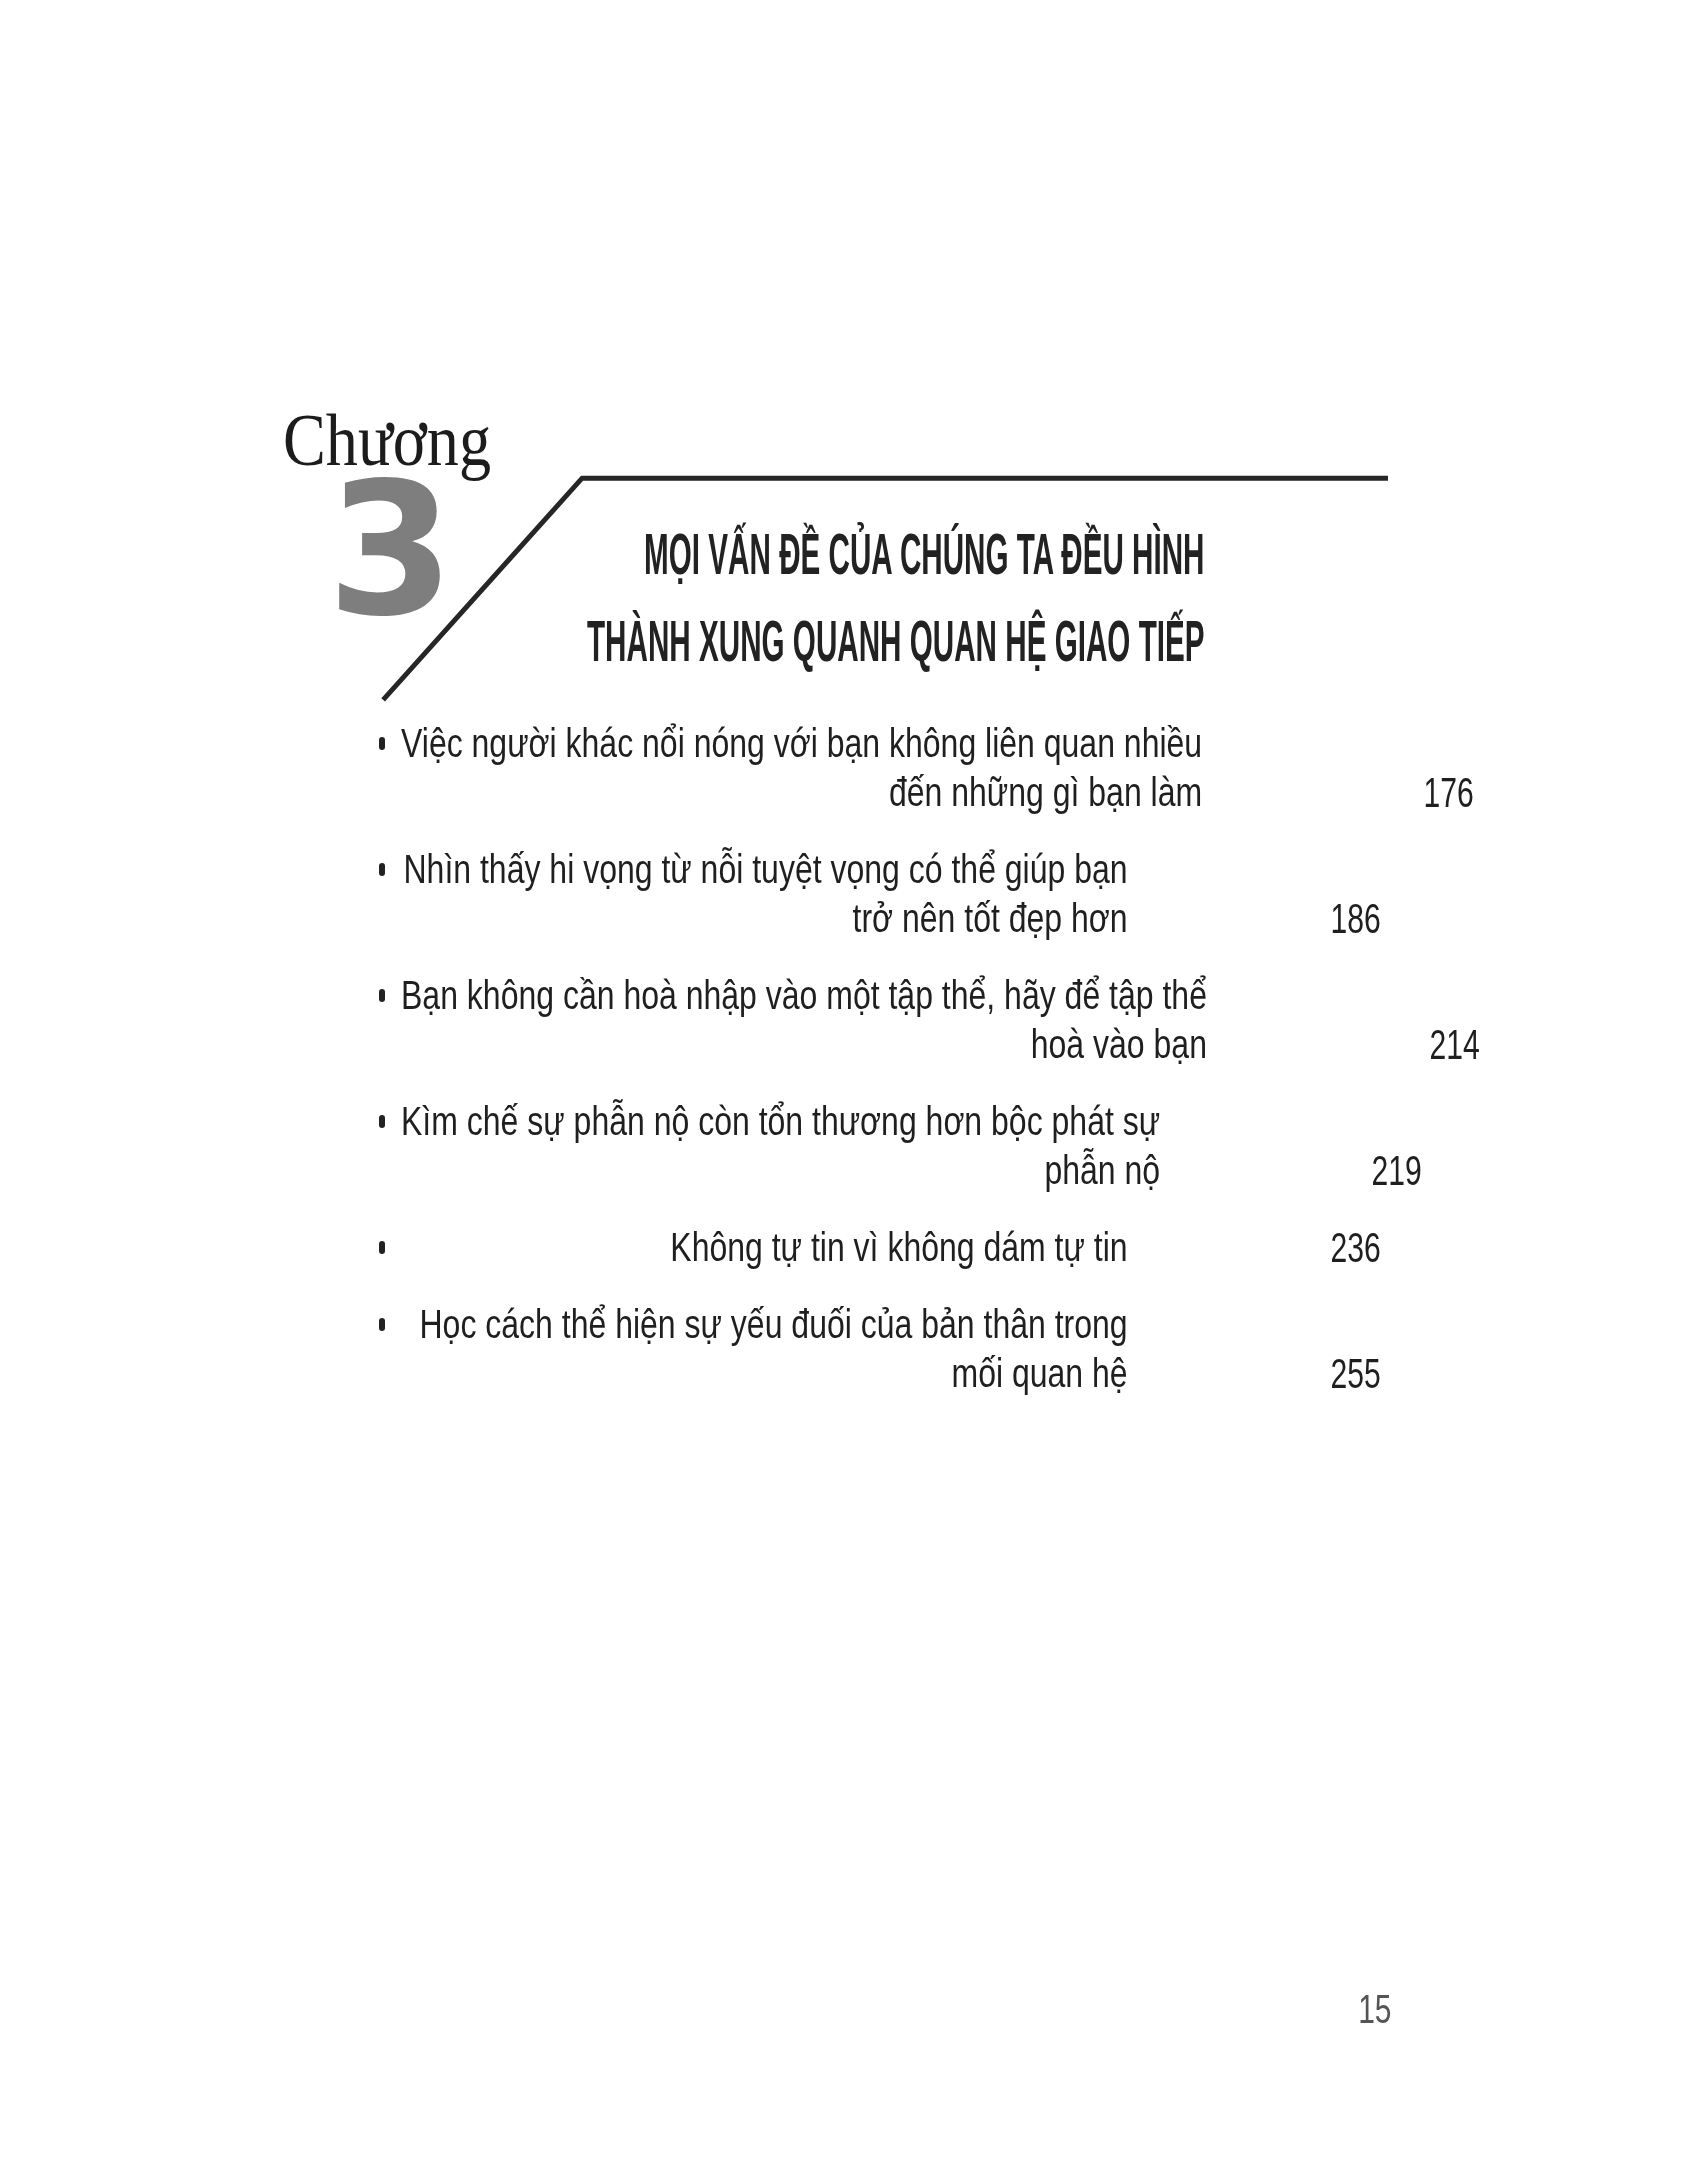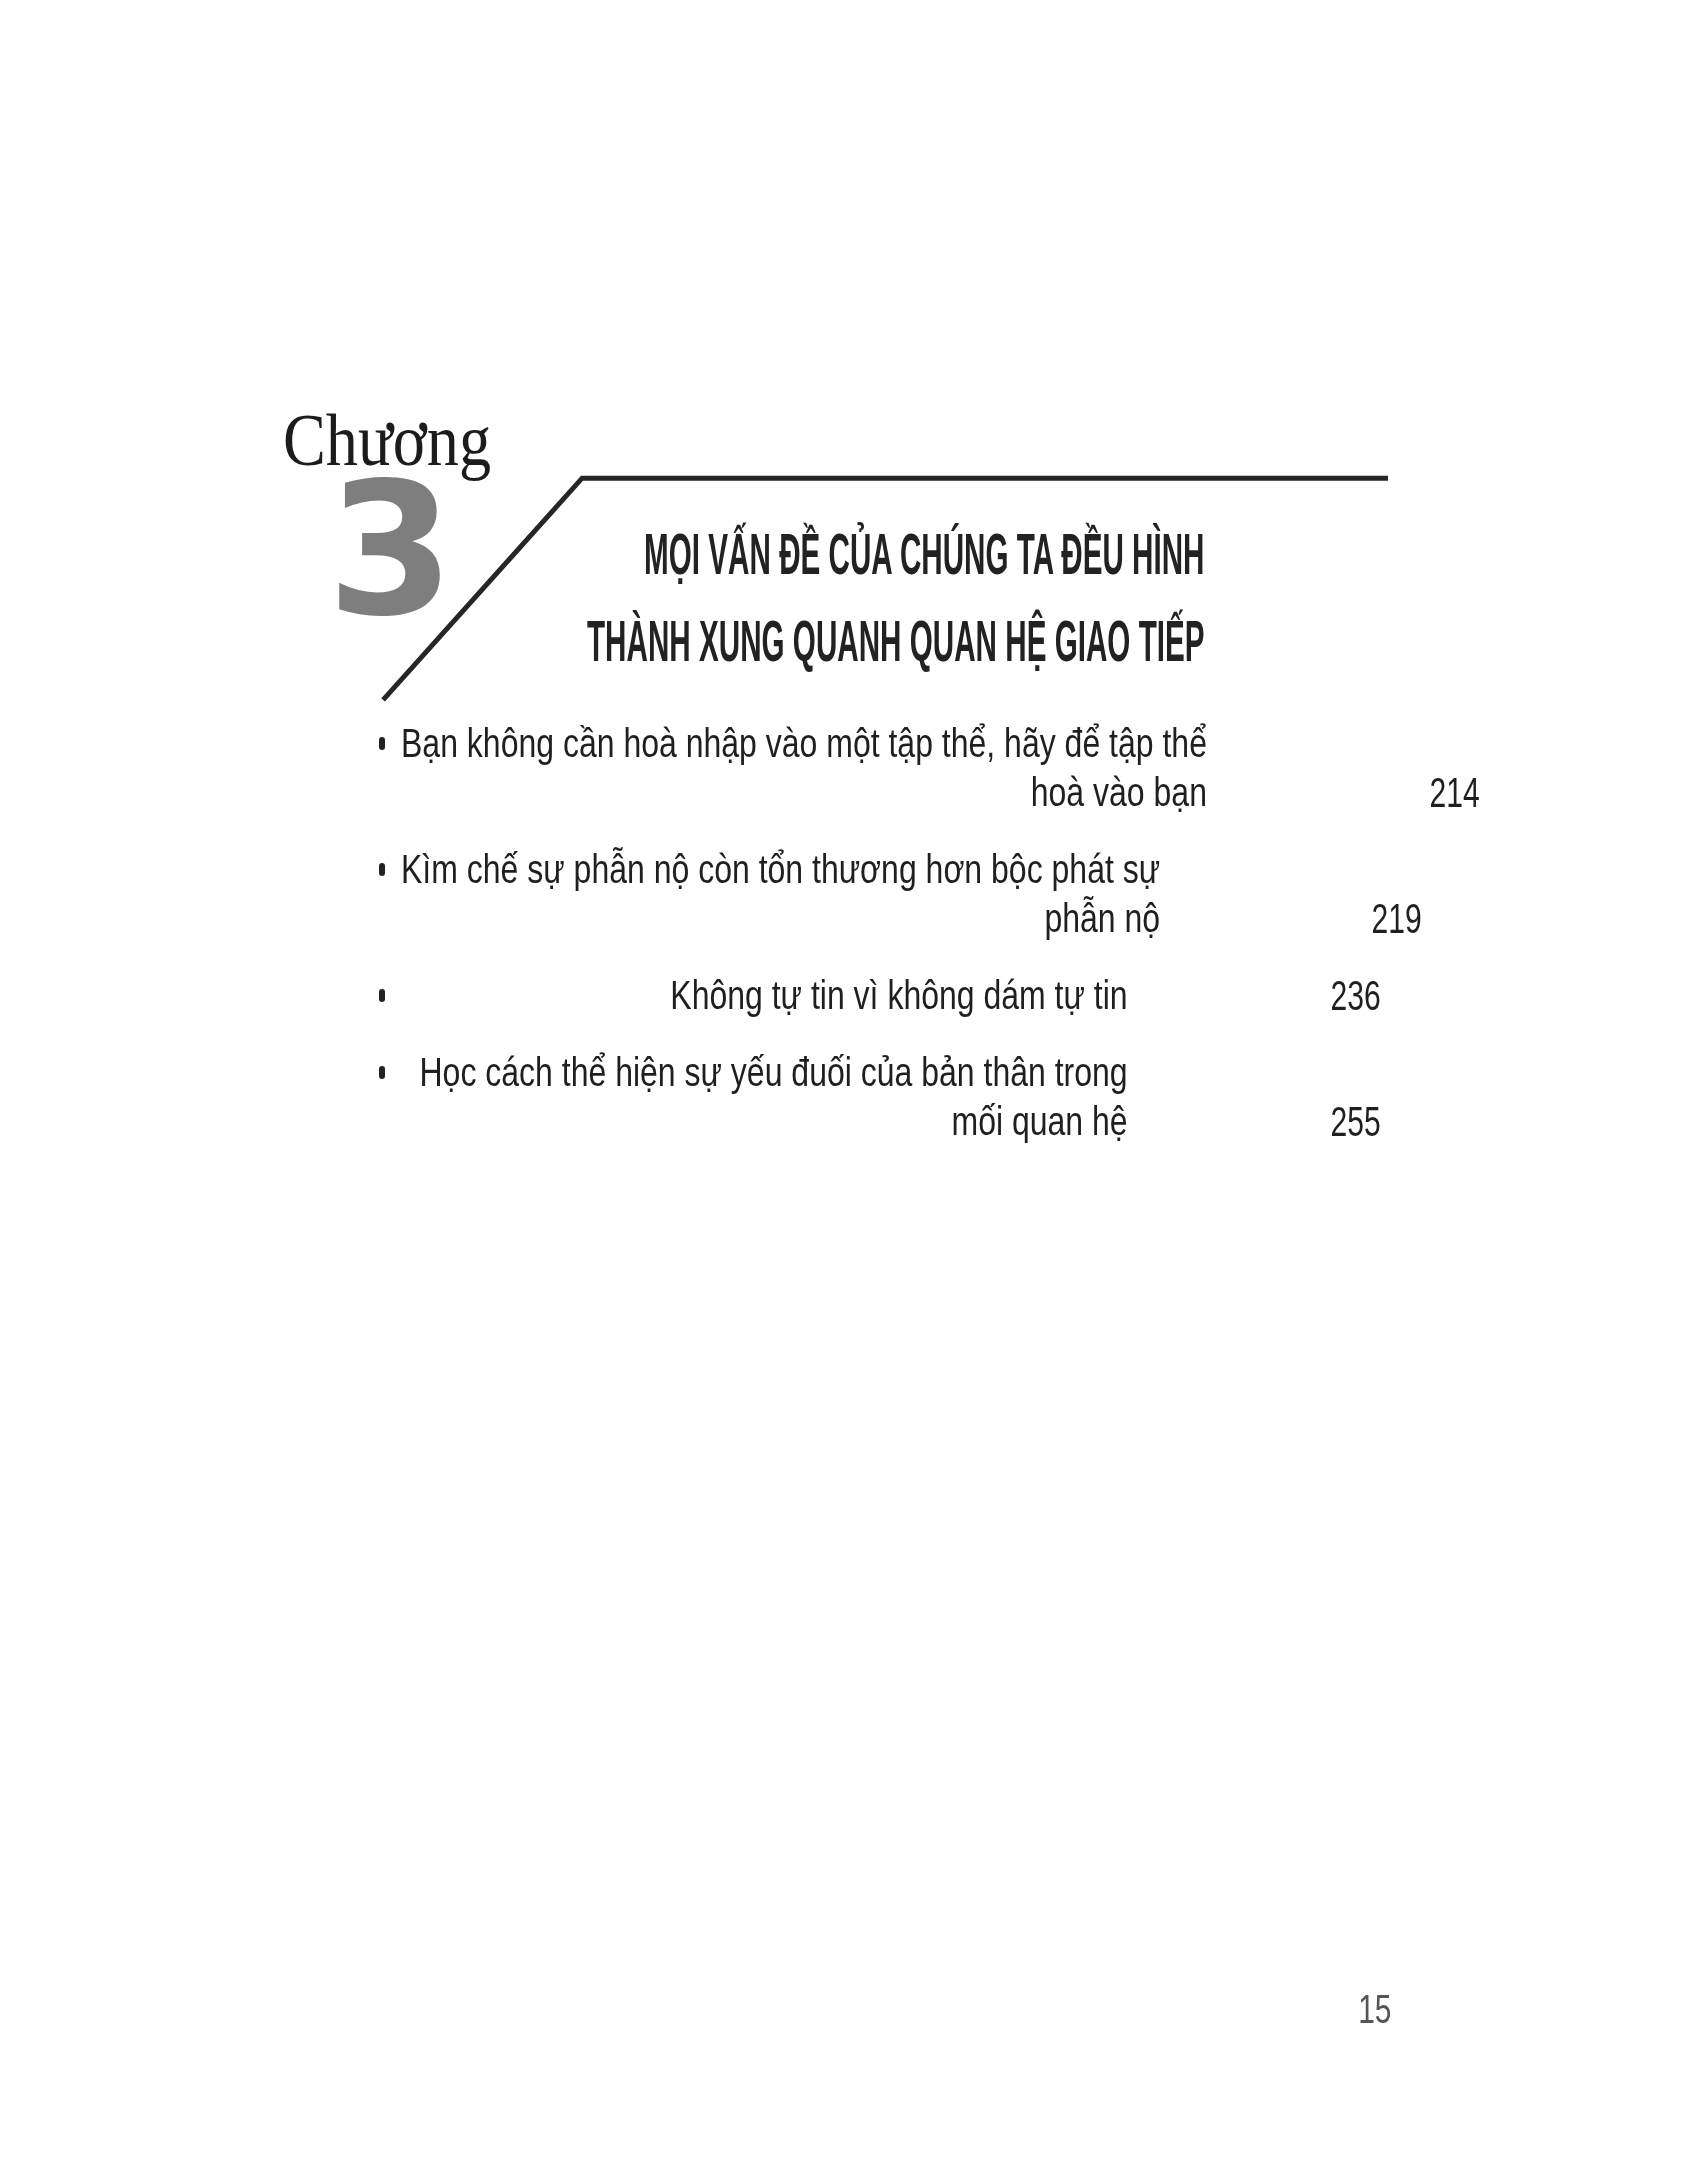--- a/index.html
+++ b/index.html
@@ -126,21 +126,33 @@
     <polyline points="387,707 588,483 1402,483" fill="none" stroke="#262626" stroke-width="5"></polyline>
   </svg>
 
   <h1 class="chapter-title">
     <span class="t-line">MỌI VẤN ĐỀ CỦA CHÚNG TA ĐỀU HÌNH</span>
     <span class="t-line">THÀNH XUNG QUANH QUAN HỆ GIAO TIẾP</span>
   </h1>
 
   <div class="toc">
 
+    <div class="entry">
+      <span class="bullet"></span>
+      <div class="entry-text">Việc người khác nổi nóng với bạn không liên quan nhiều
+đến những gì bạn làm</div>
+      <div class="entry-page">176</div>
+    </div>
 
+    <div class="entry">
+      <span class="bullet"></span>
+      <div class="entry-text">Nhìn thấy hi vọng từ nỗi tuyệt vọng có thể giúp bạn
+trở nên tốt đẹp hơn</div>
+      <div class="entry-page">186</div>
+    </div>
 
 
 
     <div class="entry">
       <span class="bullet"></span>
       <div class="entry-text">Bạn không cần hoà nhập vào một tập thể, hãy để tập thể
 hoà vào bạn</div>
       <div class="entry-page">214</div>
     </div>
 

